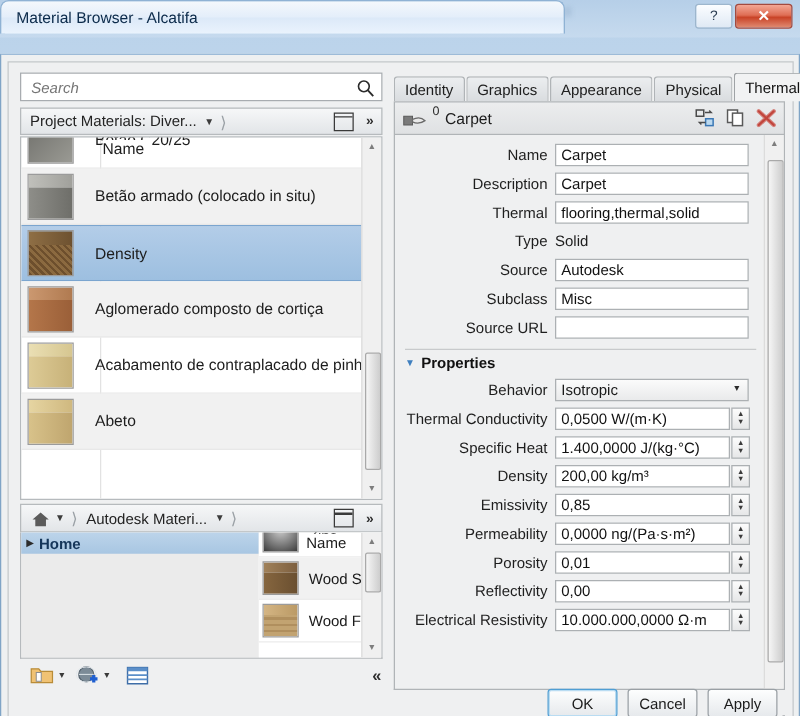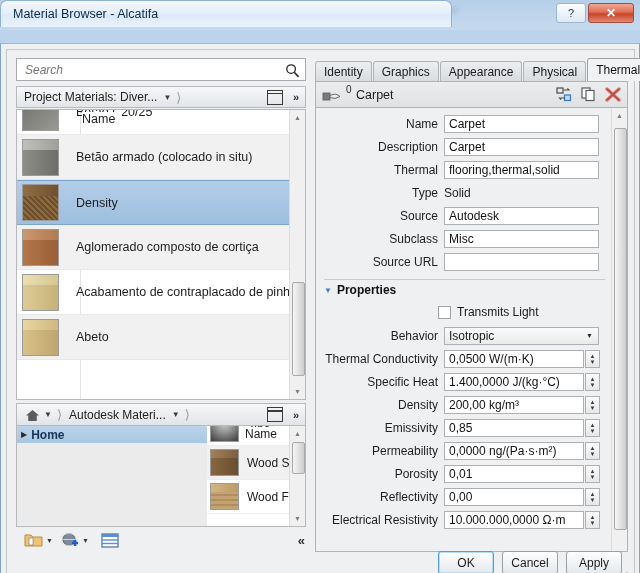--- a/index.html
+++ b/index.html
@@ -419,25 +419,20 @@
               <span class="flabel">Source URL</span>
               <span class="finput"></span>
             </div>
 
             <div class="sec-div"></div>
             <div class="sec-head">
               <span class="sec-tri">▼</span>
               <span class="sec-title">Properties</span>
             </div>
 
-            <div class="cbrow">
-              <span class="flabel" style="padding-right:0"></span>
-              <span class="cbox"></span>
-              <span class="cblabel">Transmits Light</span>
-            </div>
 
             <div class="frow">
               <span class="flabel">Behavior</span>
               <span class="fselect">
                 <span>Isotropic</span>
                 <span class="car">▼</span>
               </span>
             </div>
 
             <div class="frow">

